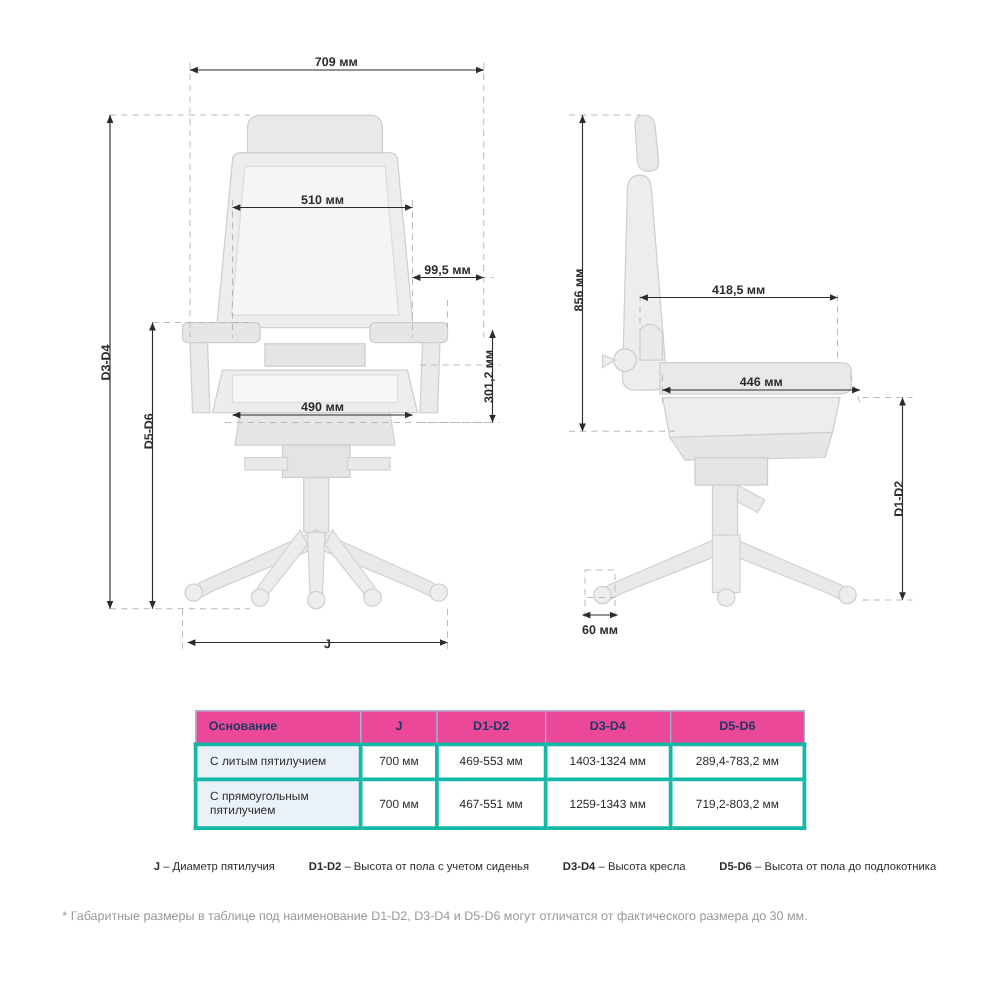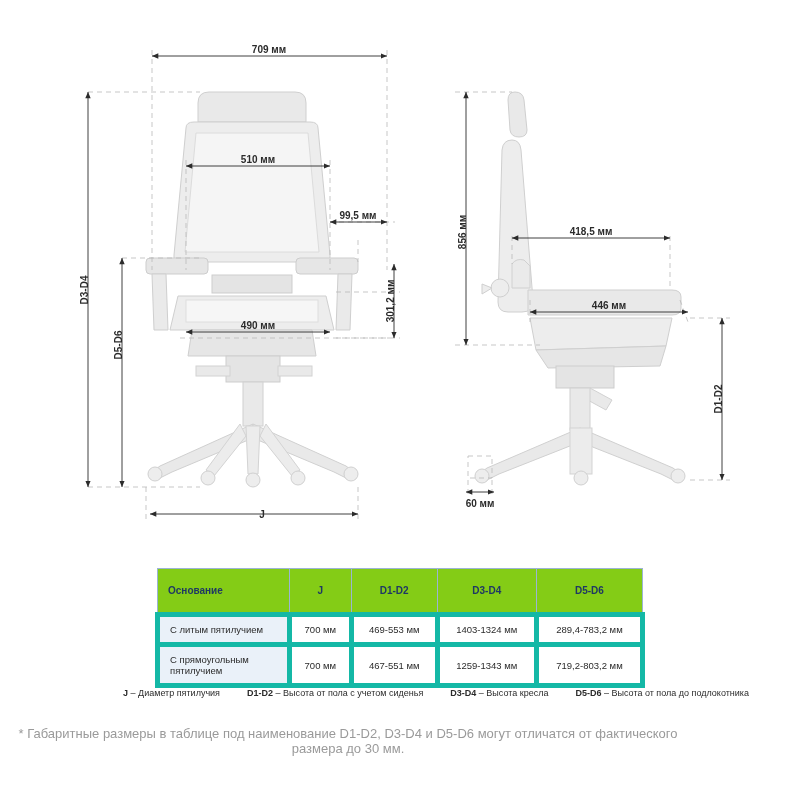--- a/index.html
+++ b/index.html
@@ -39,35 +39,35 @@
     left: 155px;
     top: 568px;
     width: 490px;
   }
   table.specs {
     border-collapse: collapse;
     width: 490px;
     font-size: 9.5px;
   }
   table.specs th {
-    background: #84cc16;
+    background: #ec4899;
     border: 1px solid #9bb4d4;
     color: #1f3864;
     font-weight: bold;
-    padding: 16px 6px;
+    padding: 7px 6px;
     text-align: center;
     font-size: 10px;
   }
   table.specs th.first {
     text-align: left;
     padding-left: 10px;
     width: 115px;
   }
   table.specs td {
-    border: 5px solid #14b8a6;
+    border: 3px solid #14b8a6;
     padding: 7px 6px;
     text-align: center;
     color: #2b2b2b;
     background: #ffffff;
     font-size: 9.5px;
   }
   table.specs td.first {
     text-align: left;
     padding-left: 10px;
     background: #eaf1f9;
@@ -83,21 +83,21 @@
     margin-left: 36px;
   }
   .legend b { font-weight: bold; }
   .legend .sep { display: inline-block; width: 22px; }
   .footnote {
     position: absolute;
     left: 0;
     top: 726px;
     width: 696px;
     text-align: center;
-    font-size: 13px;
+    font-size: 10px;
     color: #9a9a9a;
     line-height: 15px;
   }
 </style>
 </head>
 <body>
 
 <div class="page">
 
   <svg class="diagram" viewBox="0 0 800 800">

